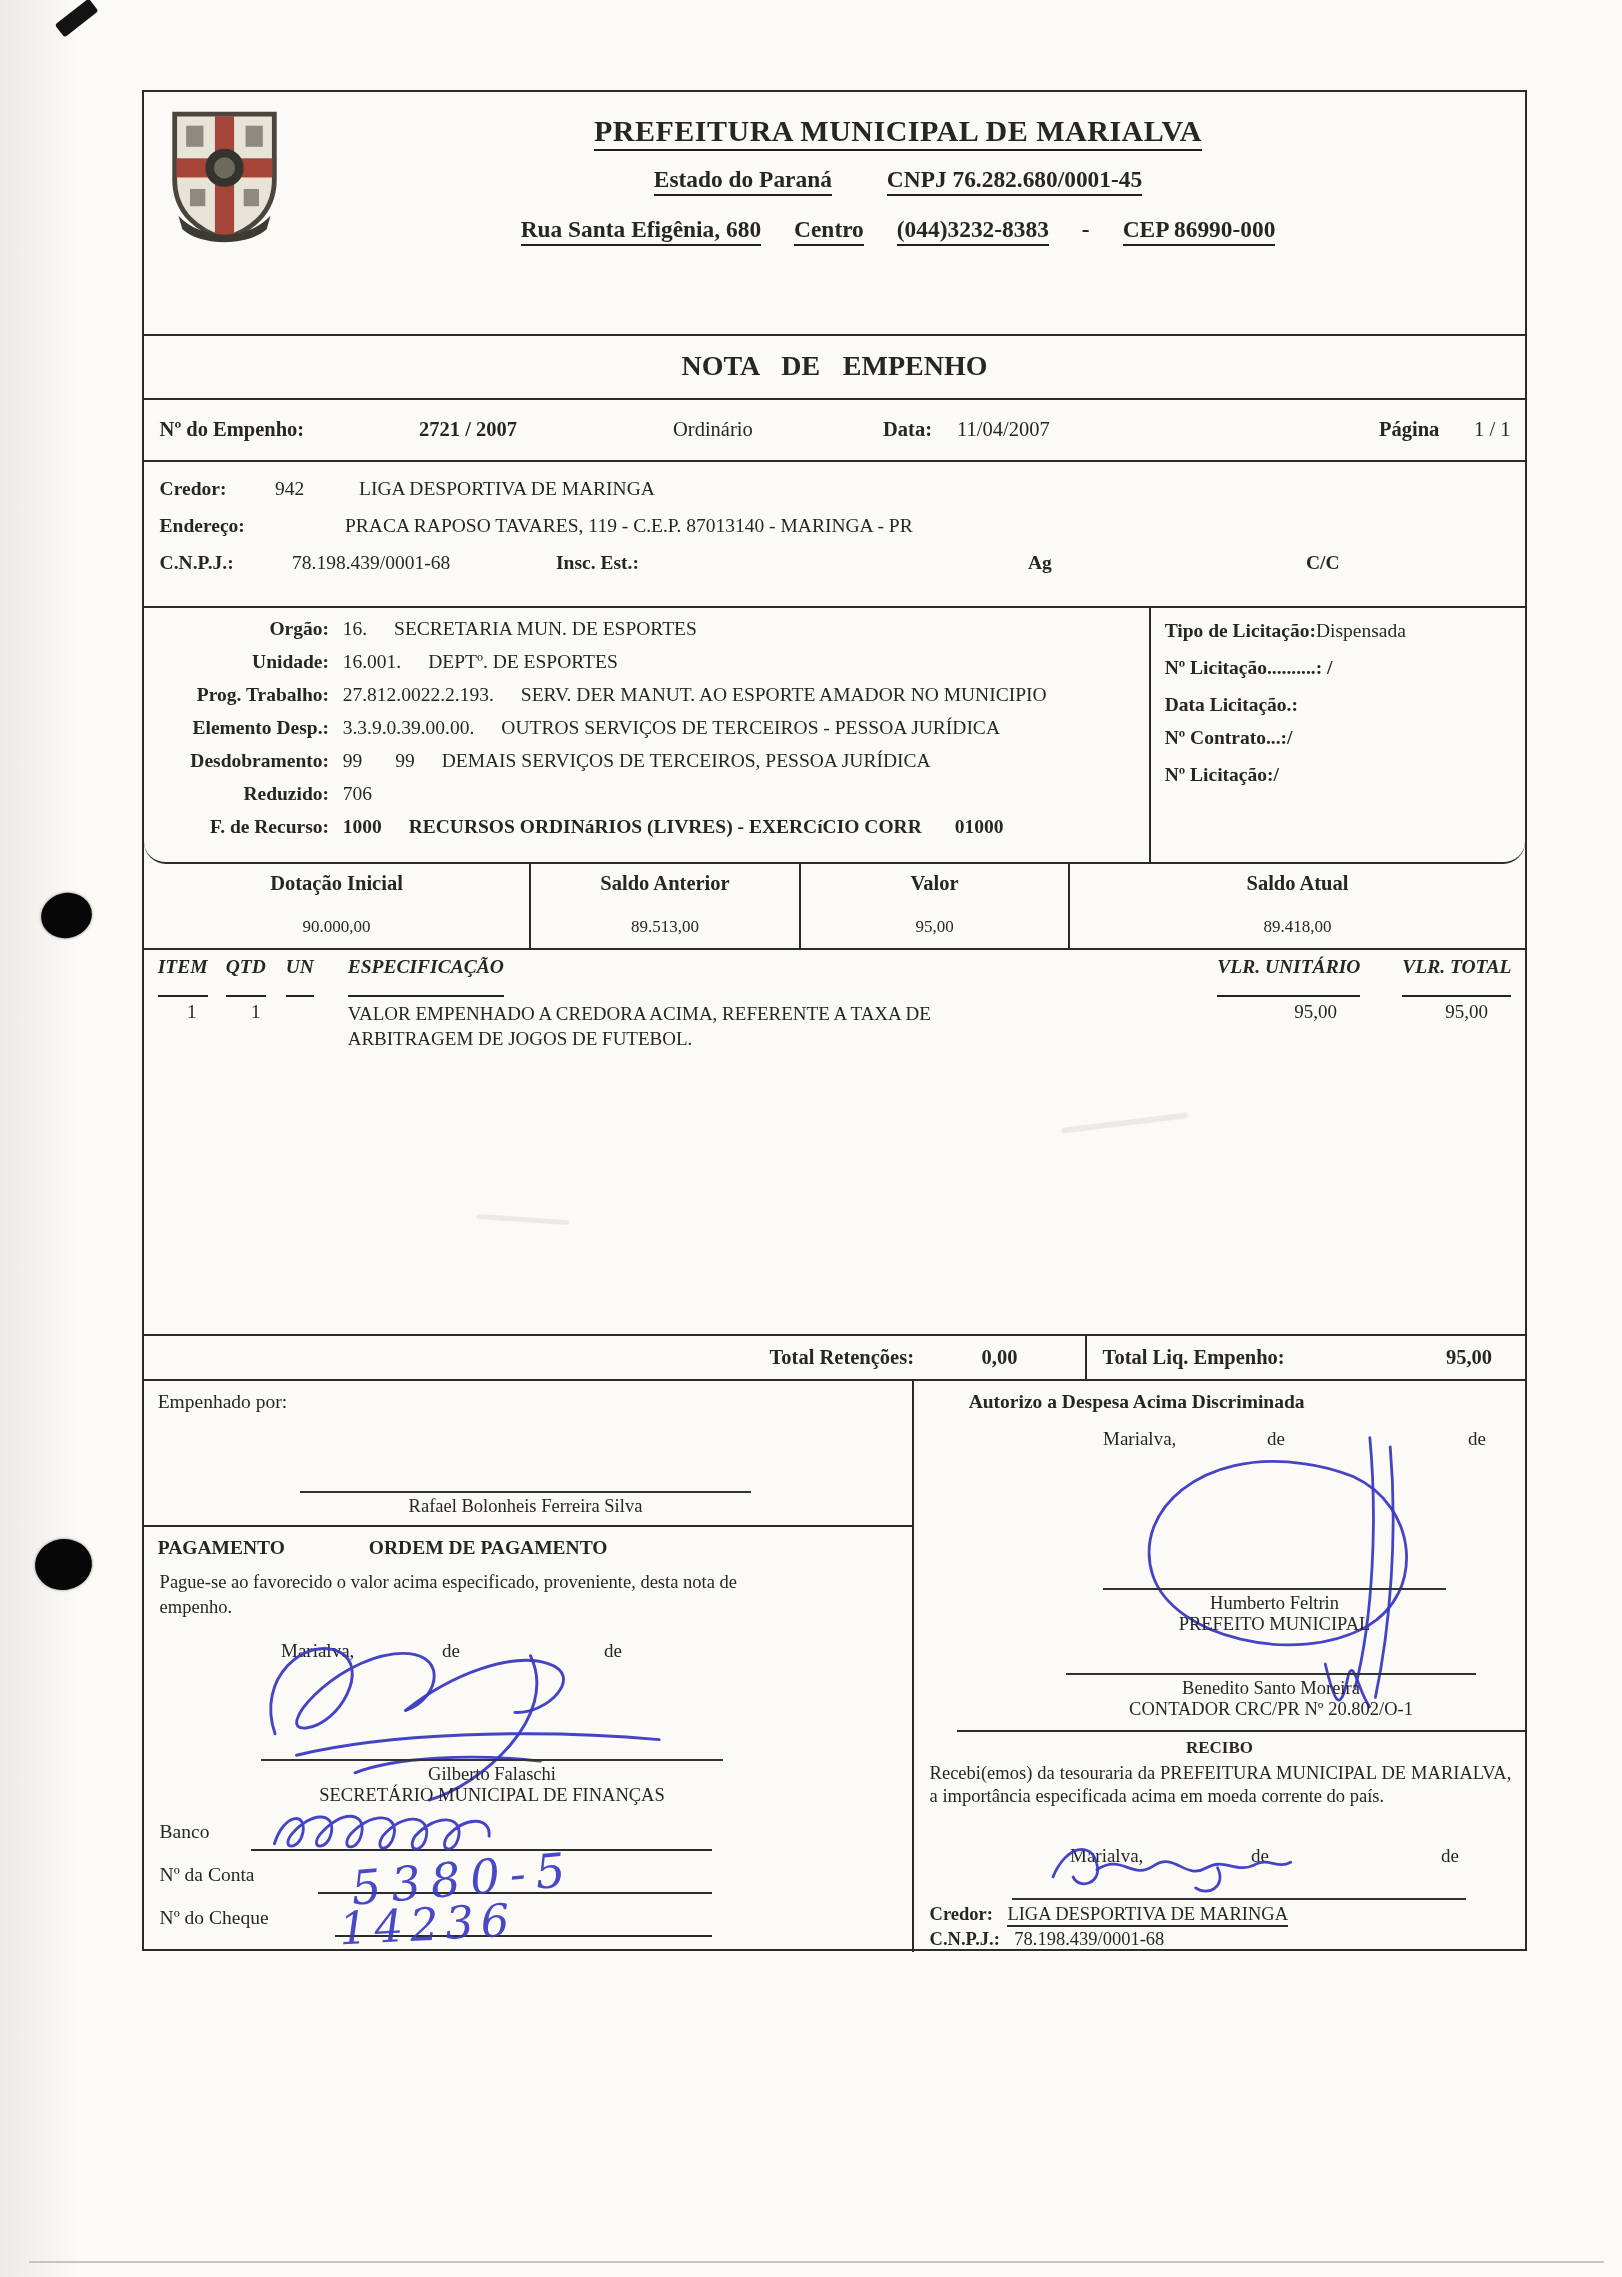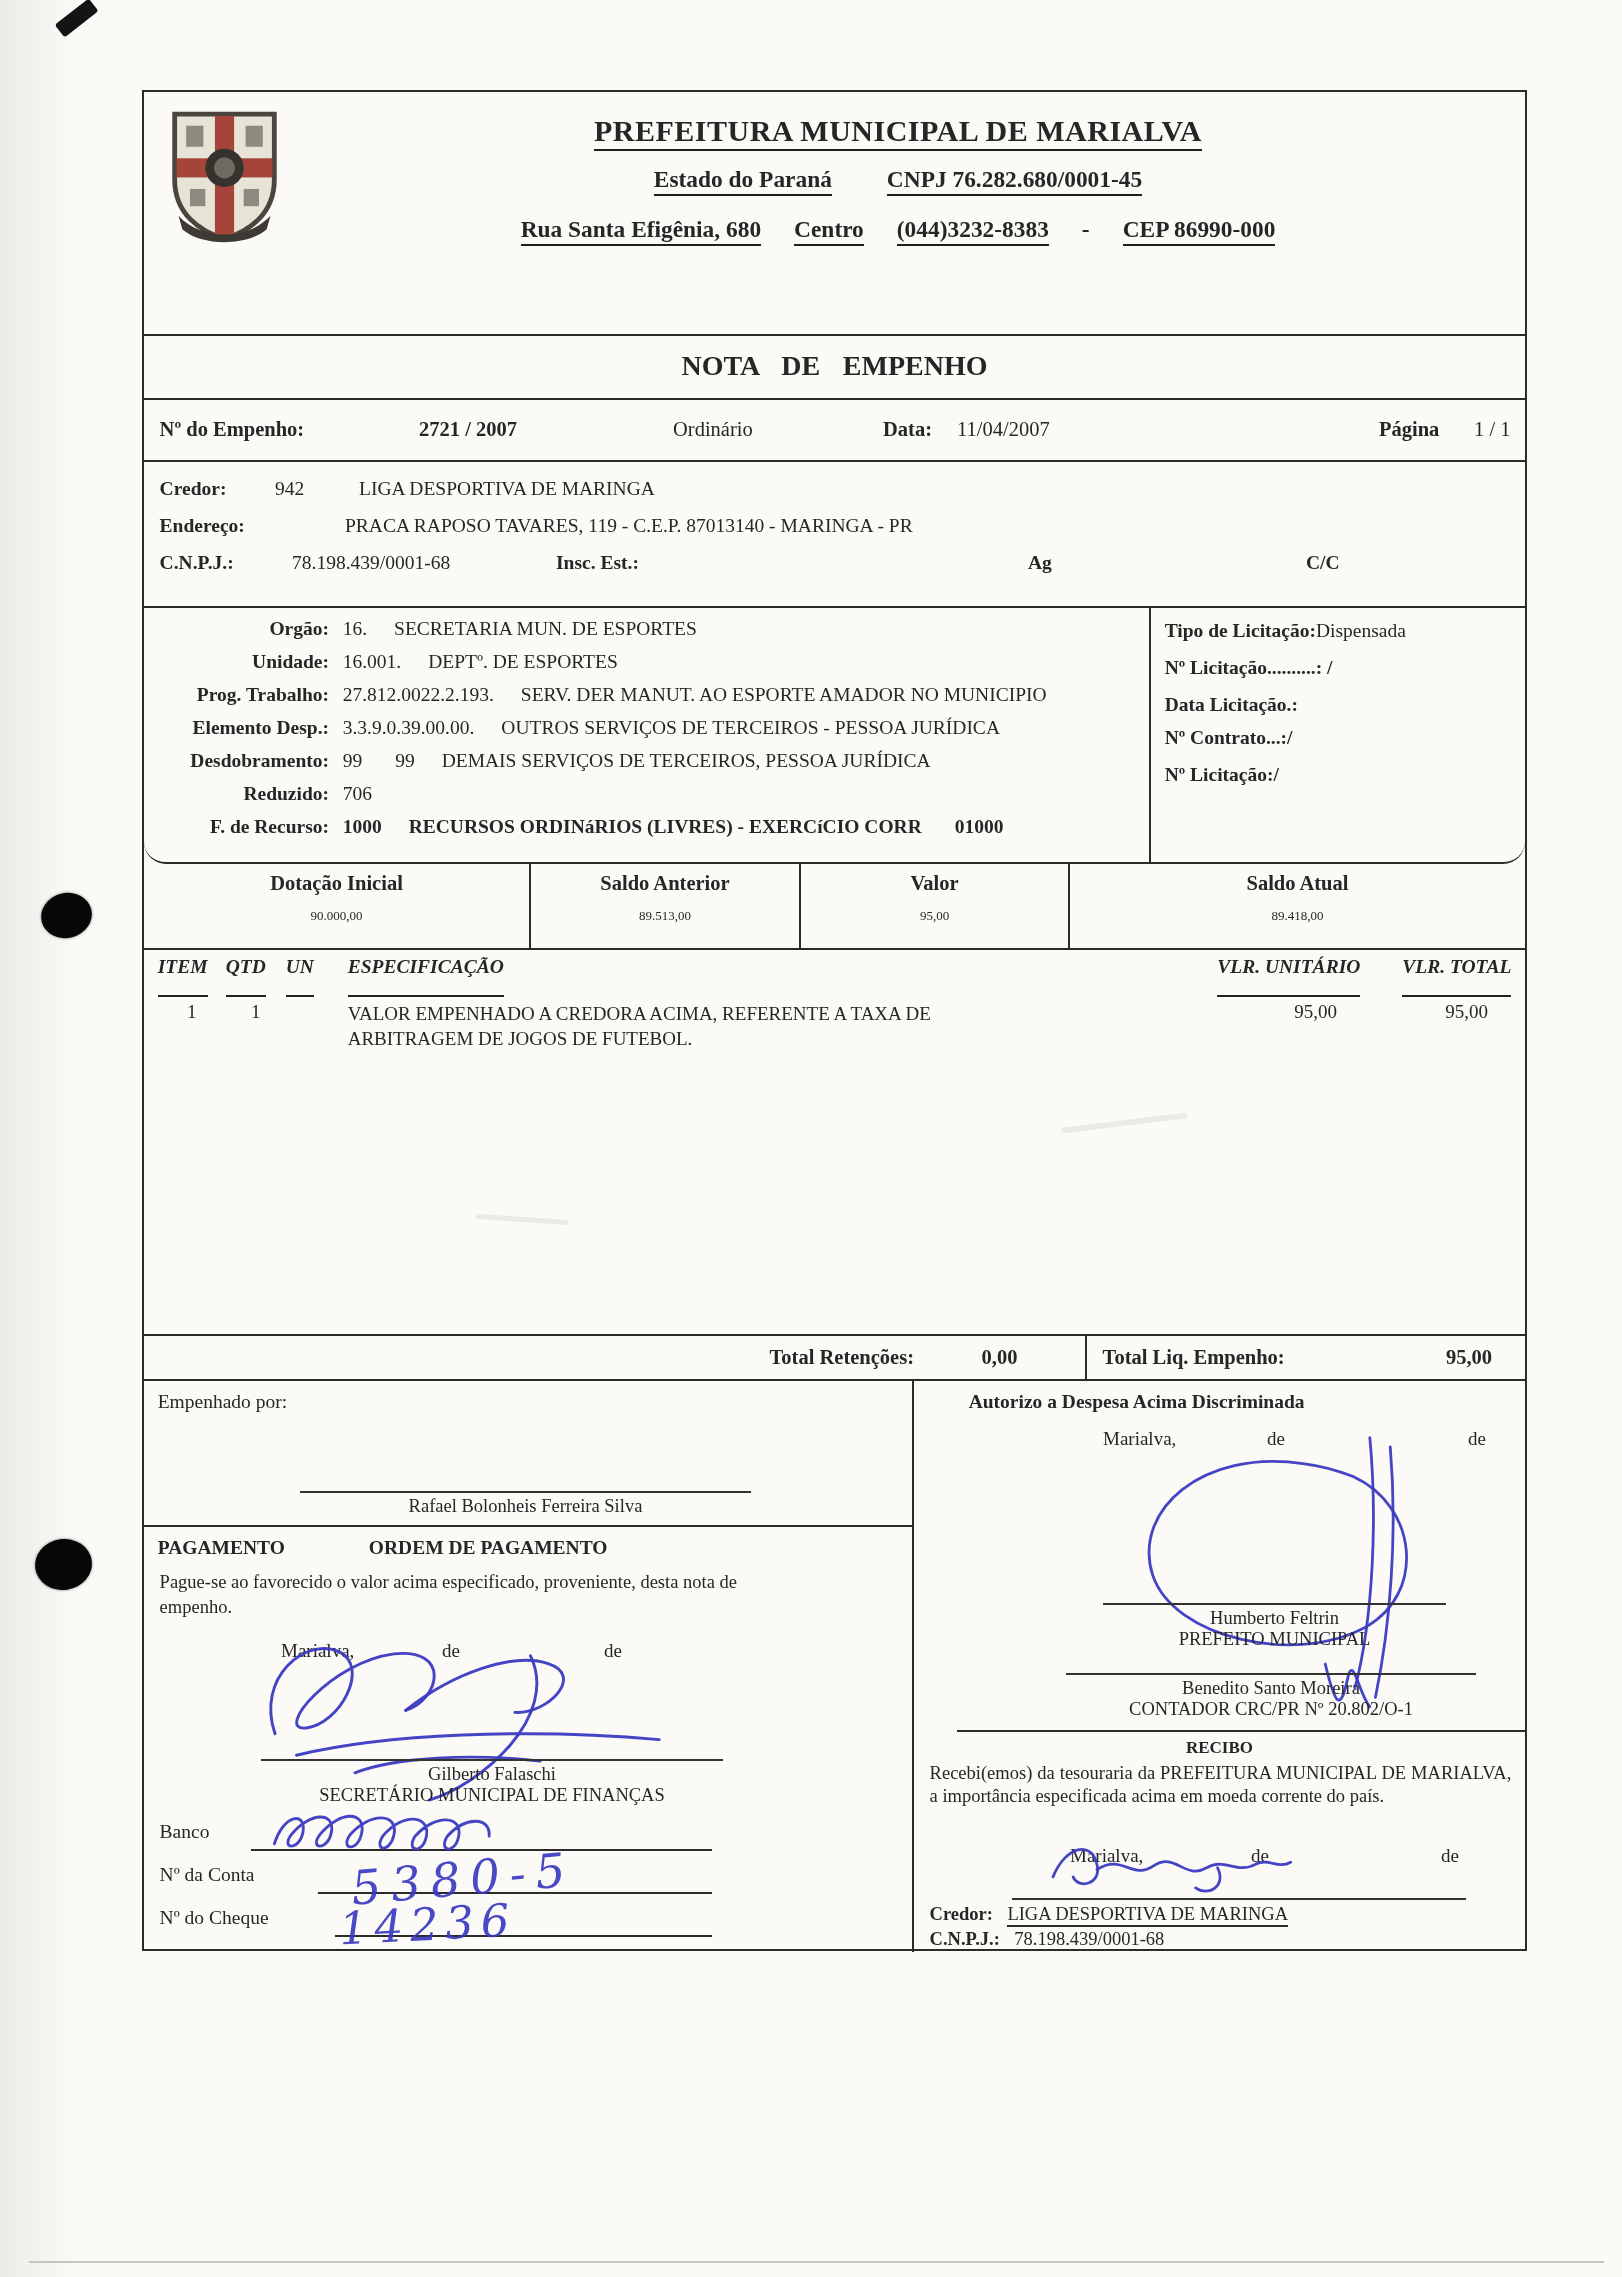--- a/index.html
+++ b/index.html
@@ -58,21 +58,21 @@
   .b-row.bolded .b-code,.b-row.bolded .b-desc,.b-row.bolded .b-code2{font-weight:bold;}
   .budget-right{width:376px;border-left:2px solid var(--line);position:relative;}
   .lic-row{position:absolute;left:13.7px;white-space:nowrap;}
 
   
   .saldos{height:86px;display:grid;grid-template-columns:385px 270px 269px 1fr;
           border-bottom:2px solid var(--line);text-align:center;}
   .s-cell{padding-top:7.8px;}
   .s-cell + .s-cell{border-left:2px solid var(--line);}
   .s-h{font-weight:bold;font-size:20.5px;}
-  .s-v{font-size:13px;margin-top:13px;}
+  .s-v{font-size:17px;margin-top:22px;}
 
   
   .items-head{height:43px;display:grid;grid-template-columns:68px 60px 62px 1fr 180px 151px;
               padding:5.9px 13.7px 0;font-style:italic;font-weight:bold;font-size:19.5px;}
   .ih span{border-bottom:2px solid #222;padding-bottom:17px;display:inline-block;}
   .ih.r{text-align:right;}
   .items-body{position:relative;height:341px;padding:0 13.7px;}
   .item-row{display:grid;grid-template-columns:68px 60px 62px 1fr 180px 151px;font-size:19px;padding-top:7.8px;}
   .ic{text-align:center;}
   .ir{text-align:right;padding-right:23.4px;}
@@ -109,21 +109,21 @@
   .wline{position:absolute;bottom:7.8px;right:200px;border-bottom:2px solid #2b2b28;height:1px;}
 
   .hand{position:absolute;color:var(--blue);font-style:italic;font-family:"DejaVu Serif",serif;
         white-space:nowrap;opacity:.92;}
   .hand-conta{left:207px;bottom:-3.9px;font-size:47px;letter-spacing:9.8px;transform:rotate(-5deg);}
   .hand-cheque{left:195px;bottom:-5.9px;font-size:45px;letter-spacing:6.8px;transform:rotate(-3deg);}
 
   .autorizo{height:351px;border-bottom:2px solid var(--line);position:relative;font-size:19.5px;margin-left:43px;}
   .auth-title{padding:9.8px 0 0 11.7px;font-weight:bold;}
   .place-abs{position:absolute;white-space:nowrap;font-size:19px;}
-  .prefeito-block{position:absolute;top:222px;left:146px;width:343px;text-align:center;font-size:18.5px;}
+  .prefeito-block{position:absolute;top:207px;left:146px;width:343px;text-align:center;font-size:18.5px;}
   .contador-block{position:absolute;bottom:9.8px;left:109px;width:410px;text-align:center;font-size:18.5px;}
 
   .recibo{flex:1;position:relative;font-size:18.5px;}
   .recibo-title{text-align:center;font-weight:bold;padding-top:5.9px;font-size:17px;}
   .recibo-text{margin:3.9px 13.7px 0 15.6px;line-height:1.28;text-align:justify;}
   .recibo-sigline{position:absolute;left:98px;right:59px;top:166px;border-top:2px solid #33332f;}
   .credor-row{position:absolute;left:15.6px;top:172px;white-space:nowrap;}
   .credor-row .nm{border-bottom:2px solid #2c2c29;padding-bottom:1px;}
   .cnpj-row{position:absolute;left:15.6px;top:197px;white-space:nowrap;}
 

